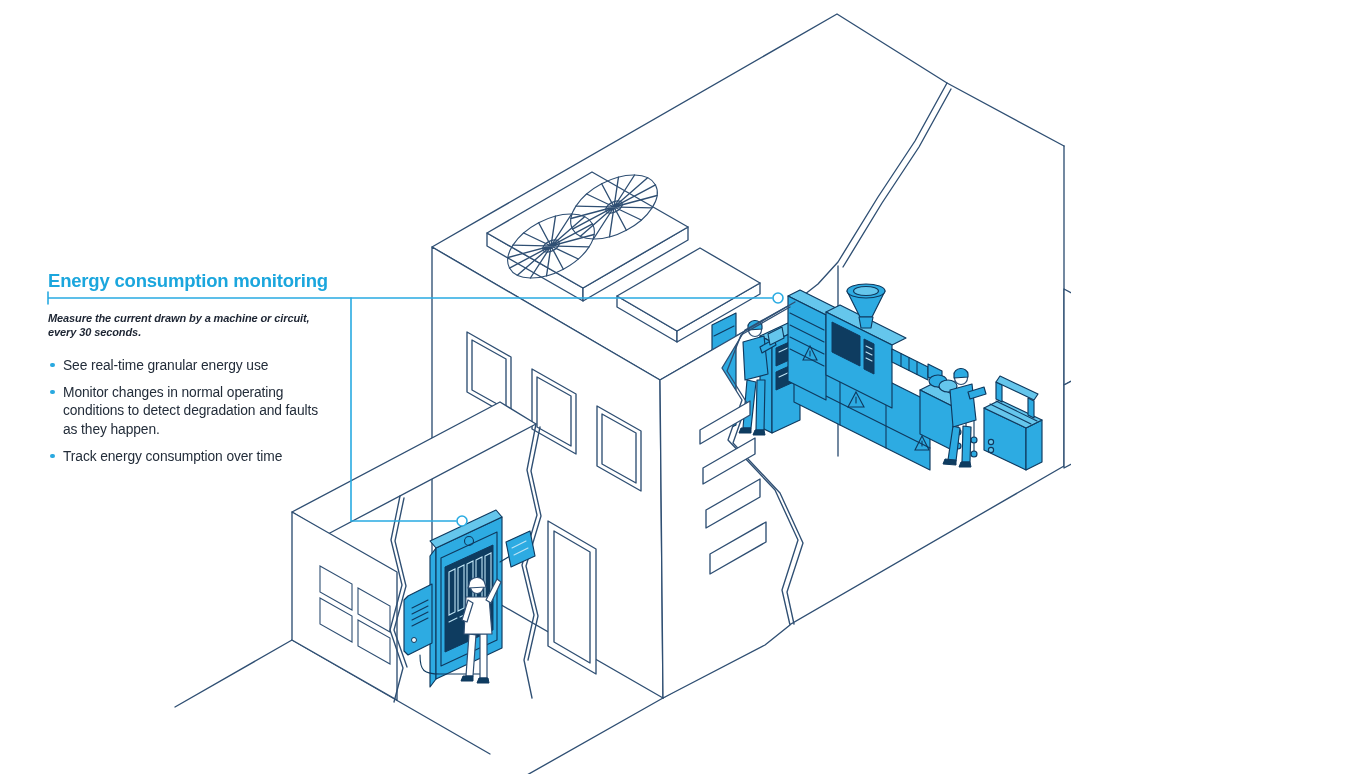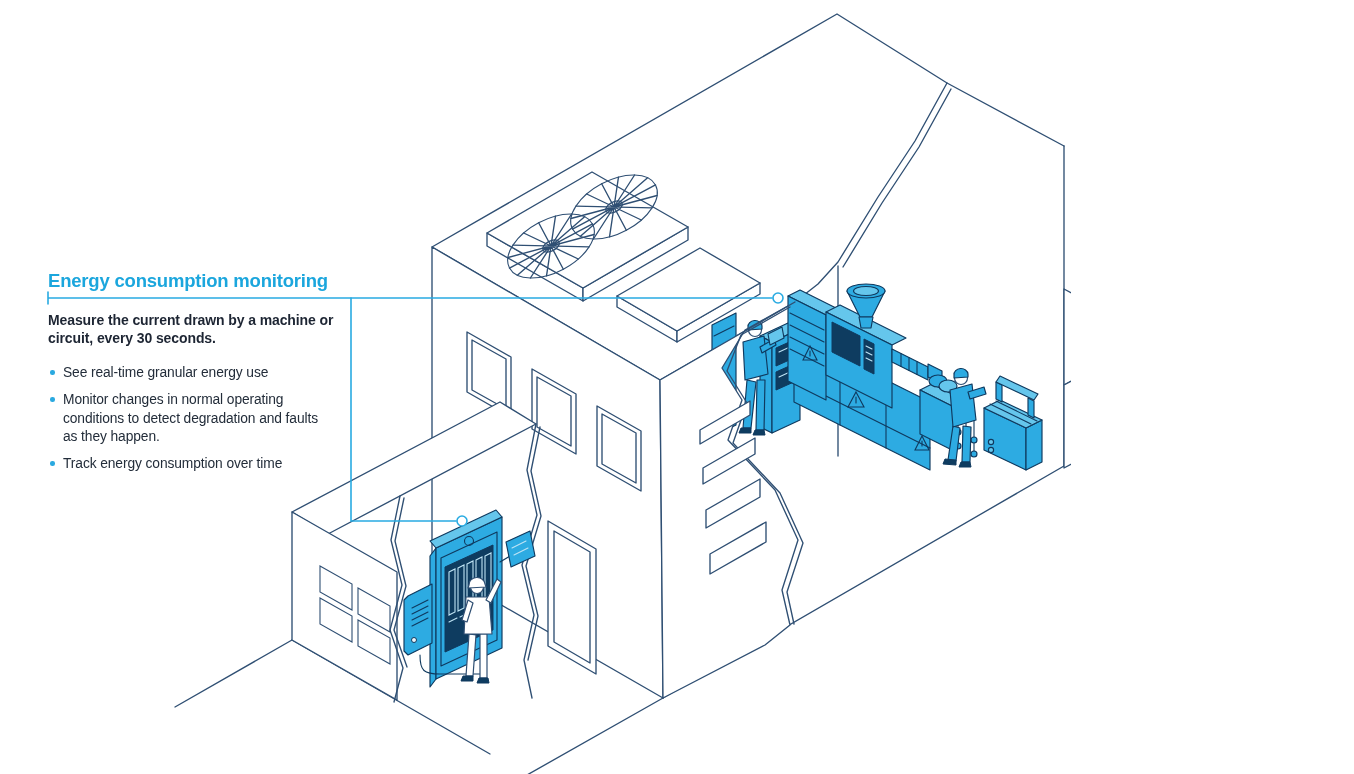--- a/index.html
+++ b/index.html
@@ -4,22 +4,22 @@
 <style>
   html,body{margin:0;padding:0;background:#fff;}
   .stage{position:relative;width:1071px;height:774px;background:#fff;overflow:hidden;
          font-family:"Liberation Sans",sans-serif;}
   .stage svg{position:absolute;left:0;top:0;}
 
   
   .callout{position:absolute;left:48px;top:271px;width:302px;pointer-events:none;}
   .callout h2{margin:0;font-size:18.5px;font-weight:bold;line-height:1.1;
               color:#1ba6dd;letter-spacing:-0.2px;}
-  .callout .lead{margin:21px 0 0;font-size:14px;font-weight:bold;line-height:1.24;
-                 color:#1d2533;width:288px;letter-spacing:-0.1px;}
+  .callout .lead{margin:21px 0 0;font-size:11px;font-weight:bold;line-height:1.24;
+                 color:#1d2533;width:288px;letter-spacing:-0.1px;font-style:italic;}
   .callout ul{list-style:none;margin:17px 0 0;padding:0;}
   .callout li{position:relative;padding-left:15px;margin-bottom:9px;font-size:13.8px;
               line-height:1.33;color:#232d3a;width:272px;letter-spacing:-0.1px;}
   .callout .dot{position:absolute;left:2px;top:6px;width:4.5px;height:4.5px;
                 border-radius:50%;background:#2aa9e0;}
 
   
   .bl{fill:#ffffff;stroke:#2f4f73;stroke-width:1.35;stroke-linejoin:round;}   
   .ln{fill:none;stroke:#2f4f73;stroke-width:1.35;stroke-linejoin:round;stroke-linecap:round;}
   .mb{fill:#2dabe2;stroke:#0f395e;stroke-width:1.15;stroke-linejoin:round;}   

